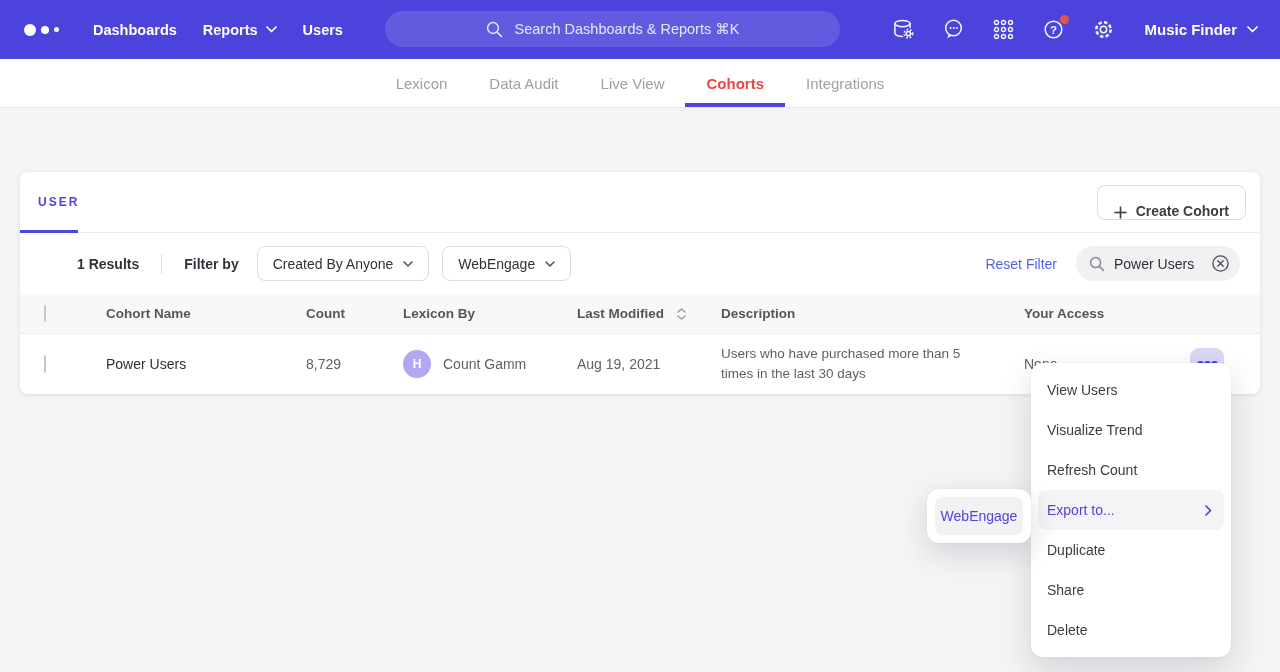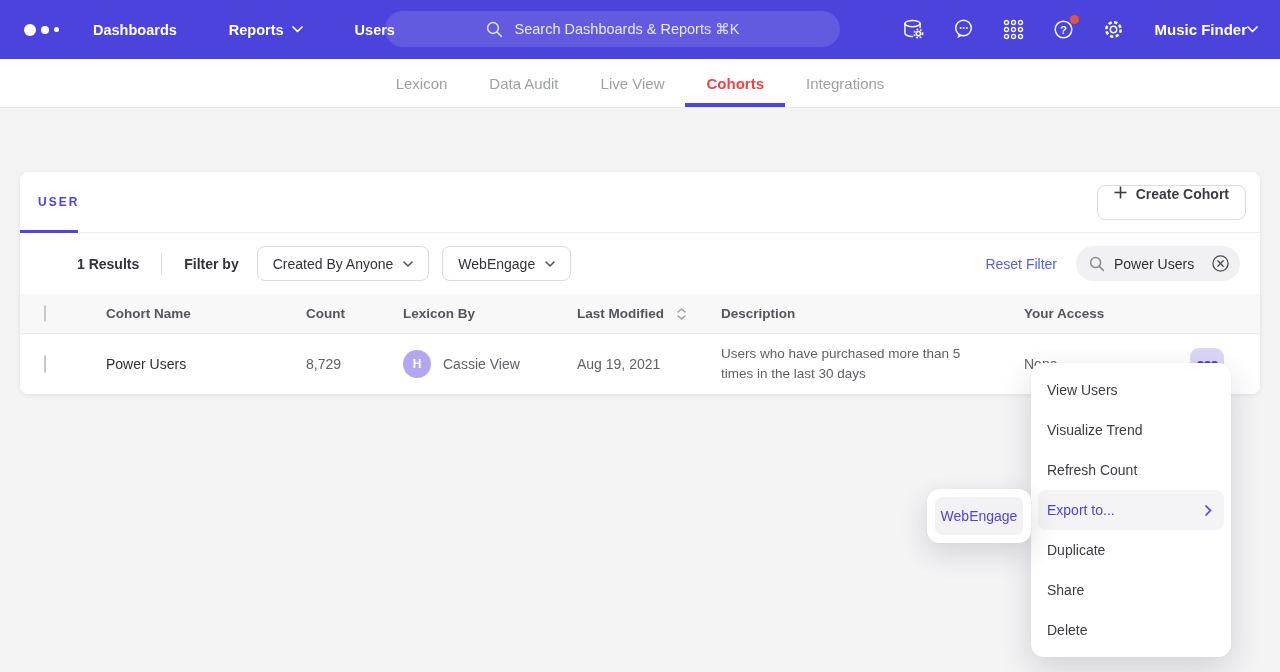--- a/index.html
+++ b/index.html
@@ -14,32 +14,32 @@
   .nav {
     height:59px; background:var(--nav-bg,#4b43dc);
     display:flex; align-items:center; padding:0 22px;
     position:relative; color:#fff;
   }
   .brand { display:flex; align-items:center; gap:5px; margin:0 34px 0 2px; cursor:pointer; }
   .brand i { border-radius:50%; background:#fff; display:block; }
   .brand i:nth-child(1){ width:12px; height:12px; }
   .brand i:nth-child(2){ width:8px;  height:8px;  }
   .brand i:nth-child(3){ width:5px;  height:5px;  }
-  .nav-items { display:flex; align-items:center; gap:52px; }
+  .nav-items { display:flex; align-items:center; gap:26px; }
   .nav-link { display:flex; align-items:center; gap:8px; font-size:14.5px; font-weight:600; color:#fff; cursor:pointer; }
   .nav-search {
     position:absolute; left:385px; top:11px; width:455px; height:36px;
     background:rgba(255,255,255,0.13); border-radius:18px;
     display:flex; align-items:center; justify-content:center; gap:12px;
     color:rgba(255,255,255,0.85); font-size:14.5px; cursor:text;
   }
   .nav-right { margin-left:auto; display:flex; align-items:center; gap:24px; }
   .nav-icon { width:26px; height:26px; display:flex; align-items:center; justify-content:center; color:#fff; opacity:.95; cursor:pointer; position:relative; }
   .nav-icon .badge { position:absolute; top:-2px; right:-3px; width:9px; height:9px; border-radius:50%; background:var(--badge,#e8563f); }
-  .project { display:flex; align-items:center; font-size:15px; font-weight:700; cursor:pointer; margin-left:4px; }
+  .project { display:flex; align-items:center; gap:10px; font-size:15px; font-weight:700; cursor:pointer; margin-left:4px; }
   
   .tabbar {
     height:49px; background:#fff; border-bottom:1px solid #e9e9ec;
     display:flex; justify-content:center; align-items:stretch;
   }
   .tab {
     padding:0 21px; display:flex; align-items:center; font-size:15px;
     color:#9fa0a6; cursor:pointer; position:relative;
   }
   .tab.active { color:#ef4444; font-weight:600; }
@@ -55,21 +55,21 @@
     display:flex; align-items:center; justify-content:space-between;
     padding:0 14px 0 18px;
     margin-top:24px;
   }
   .type-tab {
     font-size:12px; font-weight:700; letter-spacing:2px;
     color:var(--accent,#4f44e0); cursor:pointer;
   }
   .type-underline { position:absolute; left:0; bottom:-1px; width:58px; height:3px; background:var(--accent,#4f44e0); }
   .create-btn {
-    display:flex; align-items:flex-start; gap:9px; height:35px; padding:0 16px;
+    display:flex; align-items:flex-end; gap:9px; height:35px; padding:0 16px;
     background:#fff; border:1px solid #dcdce0; border-radius:8px;
     font-family:inherit; font-size:14px; font-weight:600; color:#3b3b44; cursor:pointer;
   }
   
   .filter-row { height:61px; display:flex; align-items:center; padding:0 20px 0 57px; }
   .results { font-size:14px; font-weight:700; color:#32323a; }
   .vdivider { width:1px; height:20px; background:#dcdce2; margin:0 22px; }
   .filter-by { font-size:14px; font-weight:700; color:#32323a; margin-right:18px; }
   .dropdown {
     display:flex; align-items:center; gap:10px; height:35px; padding:0 15px;
@@ -300,21 +300,21 @@
       <div>Your Access</div>
       <div></div>
     </div>
 
     <div class="trow">
       <div class="cell-check"><span class="checkbox"></span></div>
       <div class="cohort-name">Power Users</div>
       <div>8,729</div>
       <div class="created-by">
         <span class="avatar">H</span>
-        <span>Cassie View</span>
+        <span>Count Gamm</span>
       </div>
       <div>Aug 19, 2021</div>
       <div class="desc">Users who have purchased more than 5 times in the last 30 days</div>
       <div>None</div>
       <div>
         <button class="actions-btn">
           <svg width="23" height="9" viewBox="0 0 23 9">
               <circle cx="4.5" cy="4.5" r="2.5" fill="none" stroke="#4c3fe1" stroke-width="1.9"></circle>
               <circle cx="11.5" cy="4.5" r="2.5" fill="none" stroke="#4c3fe1" stroke-width="1.9"></circle>
               <circle cx="18.5" cy="4.5" r="2.5" fill="none" stroke="#4c3fe1" stroke-width="1.9"></circle>

